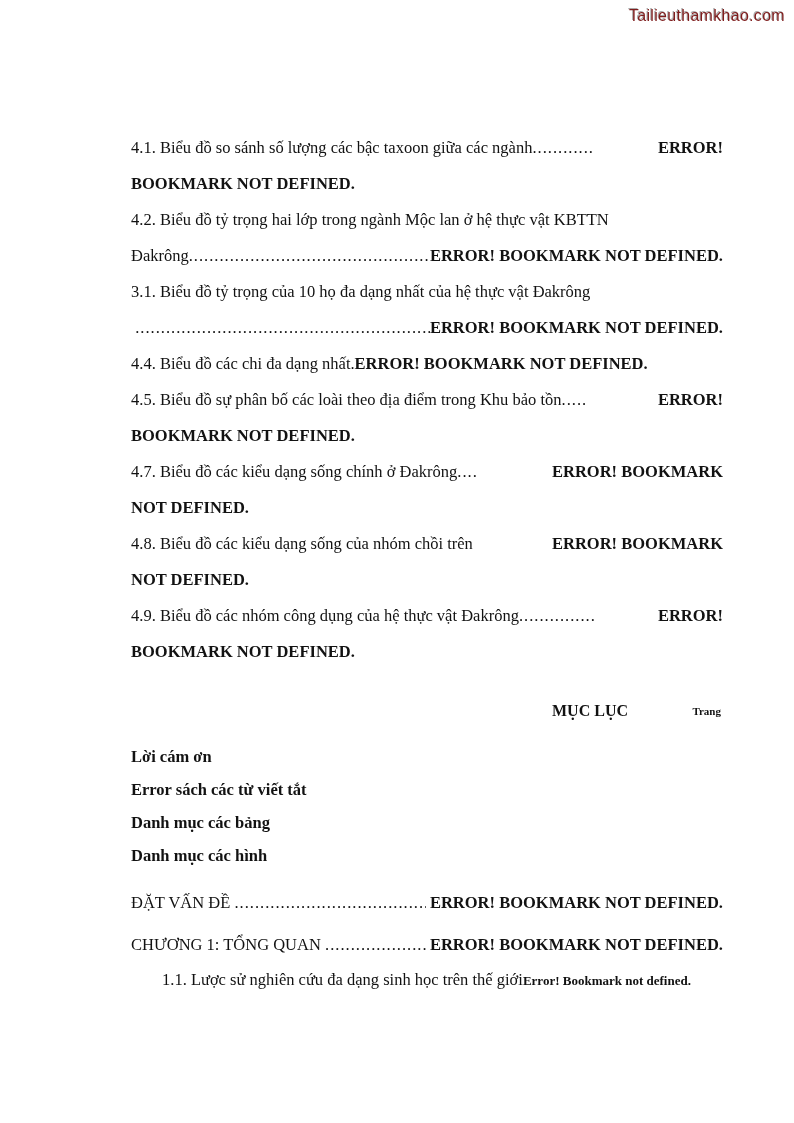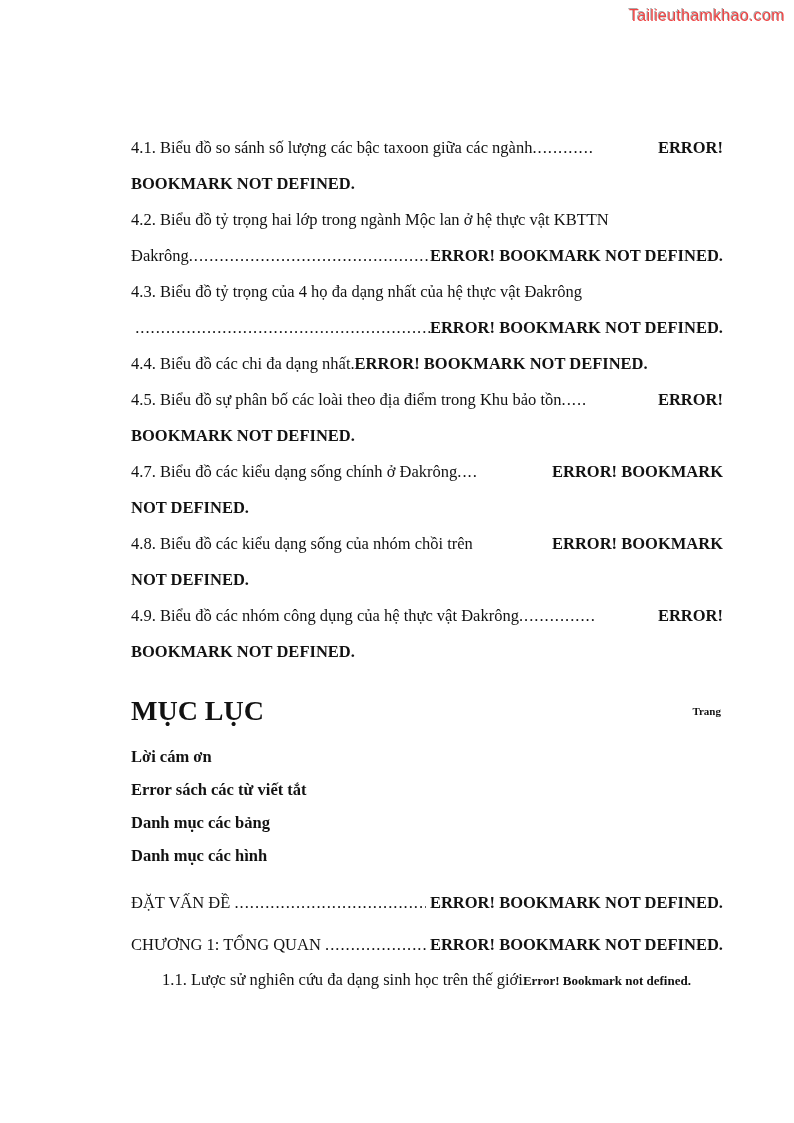--- a/index.html
+++ b/index.html
@@ -3,30 +3,30 @@
 <meta charset="utf-8">
 <style>
   html,body{margin:0;padding:0}
   body{
     width:794px;height:1123px;background:#ffffff;position:relative;overflow:hidden;
     font-family:"Liberation Serif",serif;color:#121212;
   }
   .watermark{
     position:absolute;top:7px;right:9px;
     font-family:"Liberation Sans",sans-serif;font-size:16px;letter-spacing:.3px;
-    color:#ef4444;text-shadow:-1px -1px 0 #aaaaaa,1px 1px 0 #ffffff;
+    color:#7f1d1d;text-shadow:-1px -1px 0 #aaaaaa,1px 1px 0 #ffffff;
   }
   .content{position:absolute;left:131px;top:130px;width:592px}
   .line{font-size:16.5px;line-height:36px;white-space:pre-wrap}
   .line .bold{font-weight:bold}
   .line.flex{display:flex;align-items:flex-end;white-space:normal}
   .line.flex .run{white-space:pre;flex:0 0 auto}
   .line .leader{flex:1 1 0;overflow:hidden;white-space:nowrap;letter-spacing:1px}
   .heading-row{margin-top:24px;position:relative;height:34px;line-height:34px}
-  .heading-title{position:absolute;left:0;right:95px;text-align:left;font-size:28px;font-weight:bold}
+  .heading-title{position:absolute;left:0;right:95px;text-align:right;font-size:16px;font-weight:bold}
   .heading-trang{position:absolute;right:2px;top:0;font-size:11px;font-weight:bold}
   #frontmatter{margin-top:12px}
   #frontmatter .line{line-height:33px}
   #mainmatter{margin-top:10px}
   #mainmatter .line{line-height:42px}
   .sub{margin:2px 0 0 0;padding-left:31px;font-size:16.5px;line-height:24px}
   .sub .small{font-size:13px;font-weight:bold}
 </style>
 </head>
 <body>
@@ -41,21 +41,21 @@
         <span class="leader">............</span>
         <span class="run bold"> ERROR!</span>
       </div>
       <div class="line"><span class="run bold">BOOKMARK NOT DEFINED.</span></div>
       <div class="line"><span class="run">4.2. Biểu đồ tỷ trọng hai lớp trong ngành Mộc lan ở hệ thực vật KBTTN</span></div>
       <div class="line flex">
         <span class="run">Đakrông</span>
         <span class="leader">................................................................................</span>
         <span class="run bold">ERROR! BOOKMARK NOT DEFINED.</span>
       </div>
-      <div class="line"><span class="run">4.3. Biểu đồ tỷ trọng của 4 họ đa dạng nhất của hệ thực vật Đakrông</span></div>
+      <div class="line"><span class="run">3.1. Biểu đồ tỷ trọng của 10 họ đa dạng nhất của hệ thực vật Đakrông</span></div>
       <div class="line flex">
         <span class="run"> </span>
         <span class="leader">................................................................................</span>
         <span class="run bold">ERROR! BOOKMARK NOT DEFINED.</span>
       </div>
       <div class="line"><span class="run">4.4. Biểu đồ các chi đa dạng nhất.</span><span class="run bold">ERROR! BOOKMARK NOT DEFINED.</span></div>
       <div class="line flex">
         <span class="run">4.5. Biểu đồ sự phân bố các loài theo địa điểm trong Khu bảo tồn</span>
         <span class="leader">.....</span>
         <span class="run bold"> ERROR!</span>

